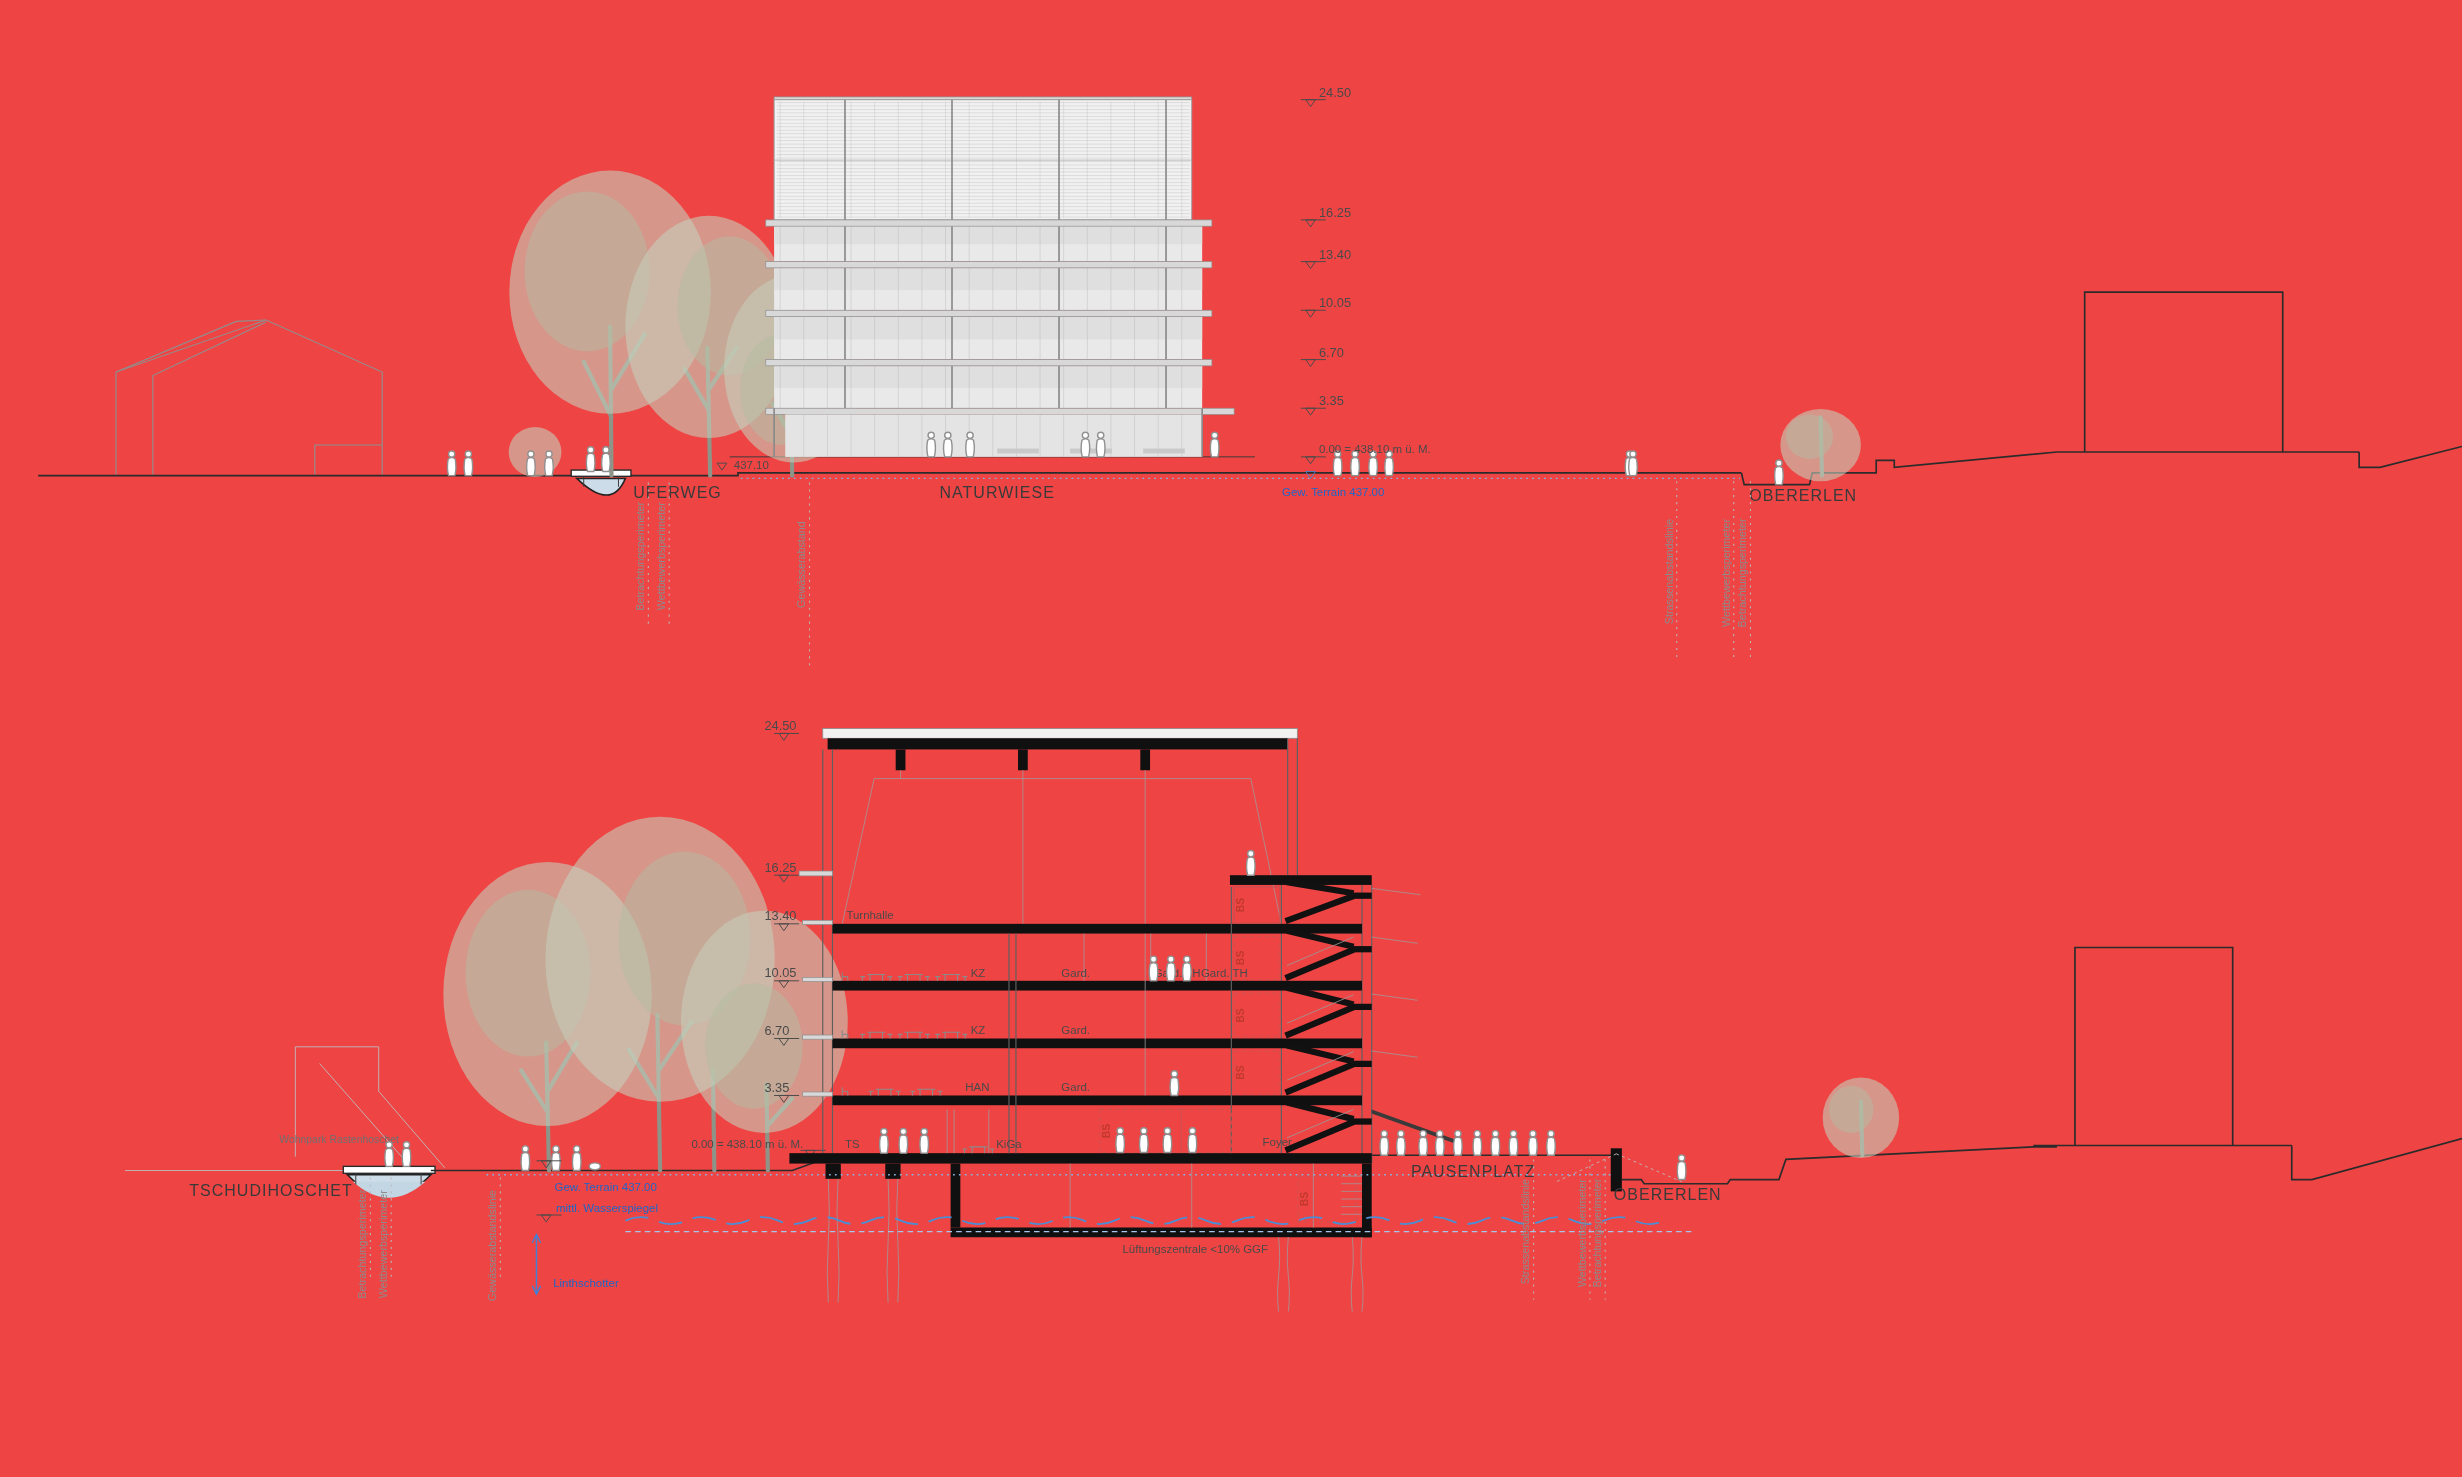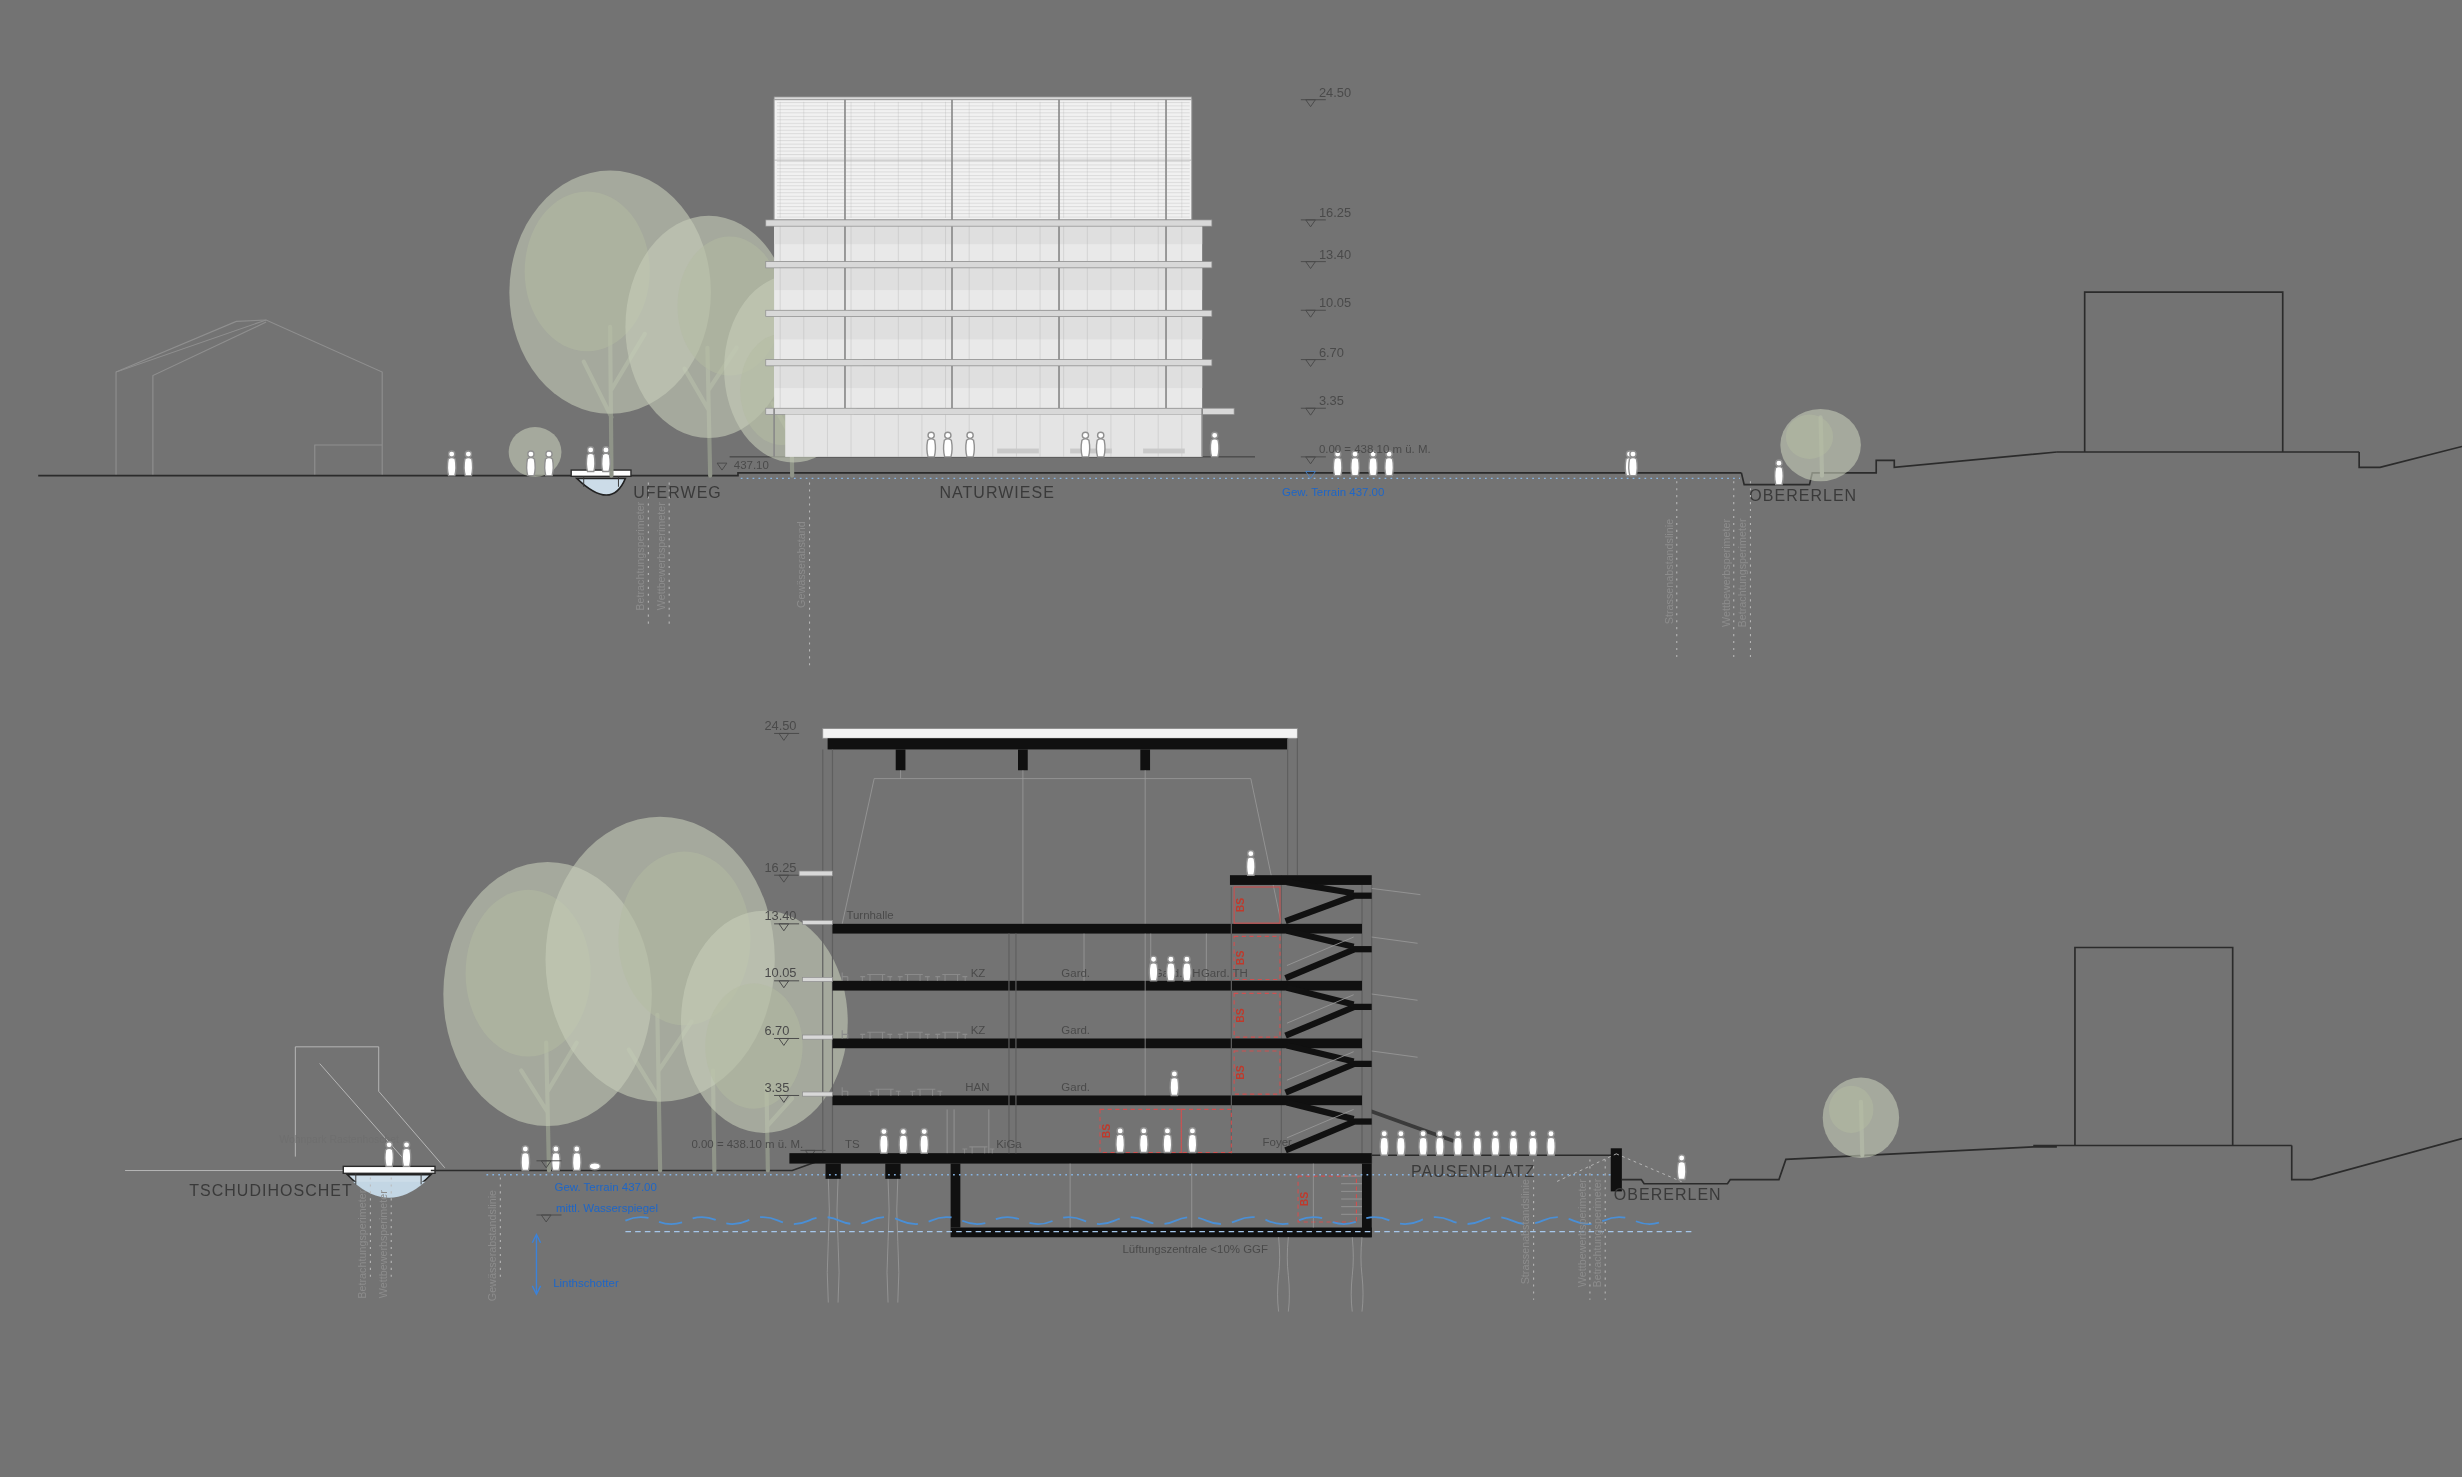--- a/index.html
+++ b/index.html
@@ -1,16 +1,16 @@
 <!DOCTYPE html>
 <html style="font-size:11px"><head>
 <meta charset="utf-8">
 <style>
   html,body{margin:0;padding:0;background:#ffffff;}
-  #stage{position:relative;width:2462px;height:1478px;background:#737373;overflow:hidden;}
+  #stage{position:relative;width:2462px;height:1478px;background:#ef4444;overflow:hidden;}
   svg{position:absolute;left:0;top:0;}
   .gnd{stroke:#2b2b2b;stroke-width:2.4;fill:none;}
   .gnd-thin{stroke:#3a3a3a;stroke-width:1.4;fill:none;}
   .ctx{stroke:#8f8f8f;stroke-width:1.6;fill:none;}
   .ctx2{stroke:#bdbdbd;stroke-width:1.3;fill:none;}
   .mull{stroke:#a8a8a8;stroke-width:1;}
   .col{stroke:#8a8a8a;stroke-width:2.4;}
   .slab{fill:#d8d8d8;stroke:#8d8d8d;stroke-width:1;}
   .blk{fill:#101010;stroke:none;}
   .cut{stroke:#5f5f5f;stroke-width:1.7;fill:none;}

